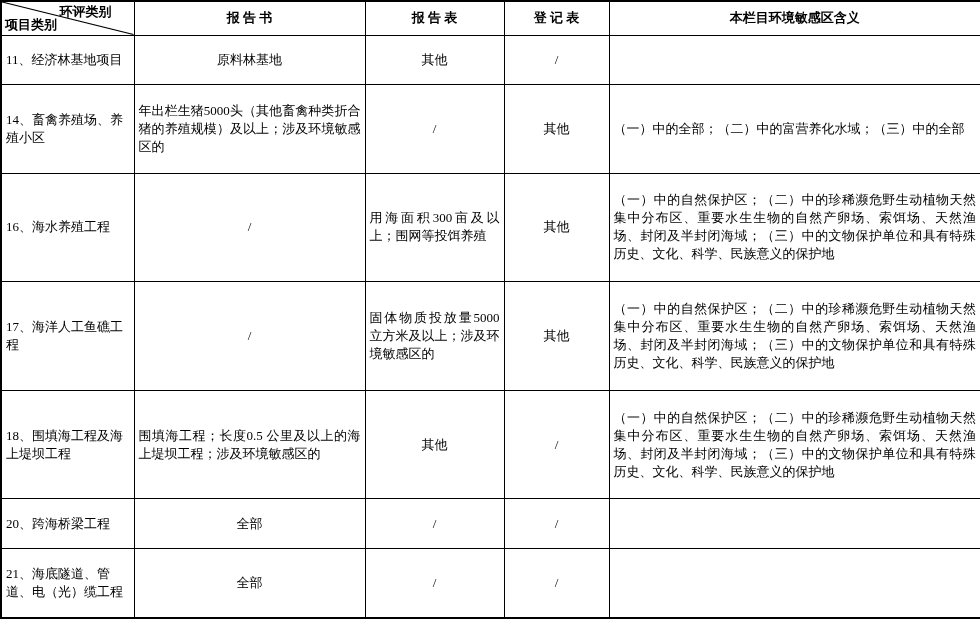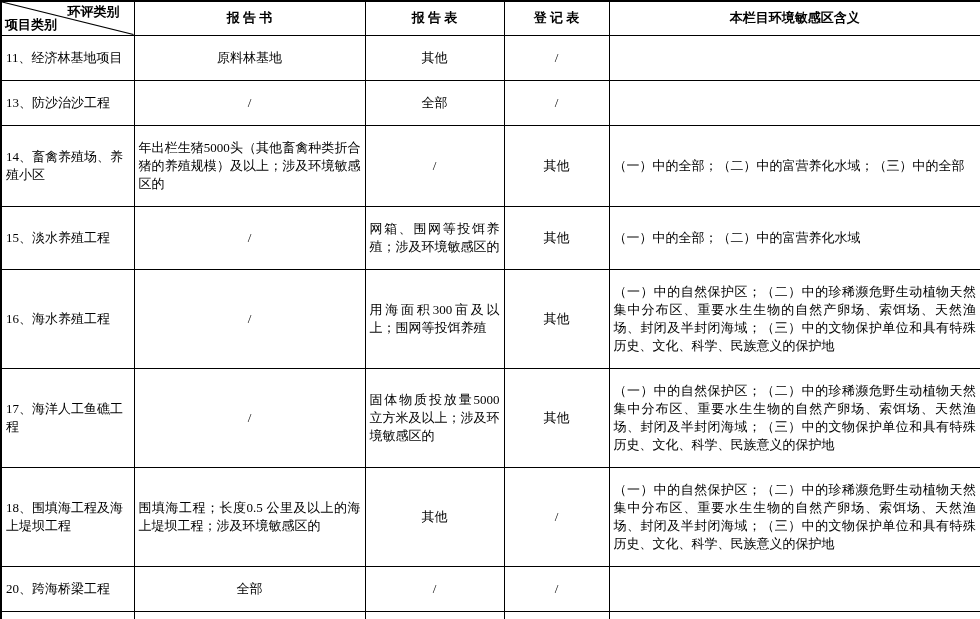--- a/index.html
+++ b/index.html
@@ -70,21 +70,21 @@
   th.diag svg.diagline {
     position: absolute;
     left: 0; top: 0;
     width: 100%;
     height: 100%;
     display: block;
   }
   .diag-top {
     position: absolute;
     top: 1px;
-    right: 14px;
+    right: 22px;
     font-weight: bold;
     font-size: 13px;
   }
   .diag-bottom {
     position: absolute;
     bottom: 1px;
     left: 3px;
     font-weight: bold;
     font-size: 13px;
     text-align: right;
@@ -118,40 +118,26 @@
       </tr>
     </thead>
     <tbody>
       <tr style="height:28px">
         <td class="cat">11、经济林基地项目</td>
         <td class="c">原料林基地</td>
         <td class="c">其他</td>
         <td class="c">/</td>
         <td class="sens"></td>
       </tr>
-      <tr style="height:26px">
-        <td class="cat">13、防沙治沙工程</td>
-        <td class="c">/</td>
-        <td class="c">全部</td>
-        <td class="c">/</td>
-        <td class="sens"></td>
-      </tr>
       <tr style="height:62px">
         <td class="cat">14、畜禽养殖场、养殖小区</td>
         <td class="lj">年出栏生猪5000头（其他畜禽种类折合猪的养殖规模）及以上；涉及环境敏感区的</td>
         <td class="c">/</td>
         <td class="c">其他</td>
         <td class="sens">（一）中的全部；（二）中的富营养化水域；（三）中的全部</td>
-      </tr>
-      <tr style="height:45px">
-        <td class="cat">15、淡水养殖工程</td>
-        <td class="c">/</td>
-        <td class="lj">网箱、围网等投饵养殖；涉及环境敏感区的</td>
-        <td class="c">其他</td>
-        <td class="sens">（一）中的全部；（二）中的富营养化水域</td>
       </tr>
       <tr style="height:90px">
         <td class="cat">16、海水养殖工程</td>
         <td class="c">/</td>
         <td class="lj">用海面积300亩及以上；围网等投饵养殖</td>
         <td class="c">其他</td>
         <td class="sens">（一）中的自然保护区；（二）中的珍稀濒危野生动植物天然集中分布区、重要水生生物的自然产卵场、索饵场、天然渔场、封闭及半封闭海域；（三）中的文物保护单位和具有特殊历史、文化、科学、民族意义的保护地</td>
       </tr>
       <tr style="height:93px">
         <td class="cat">17、海洋人工鱼礁工程</td>

